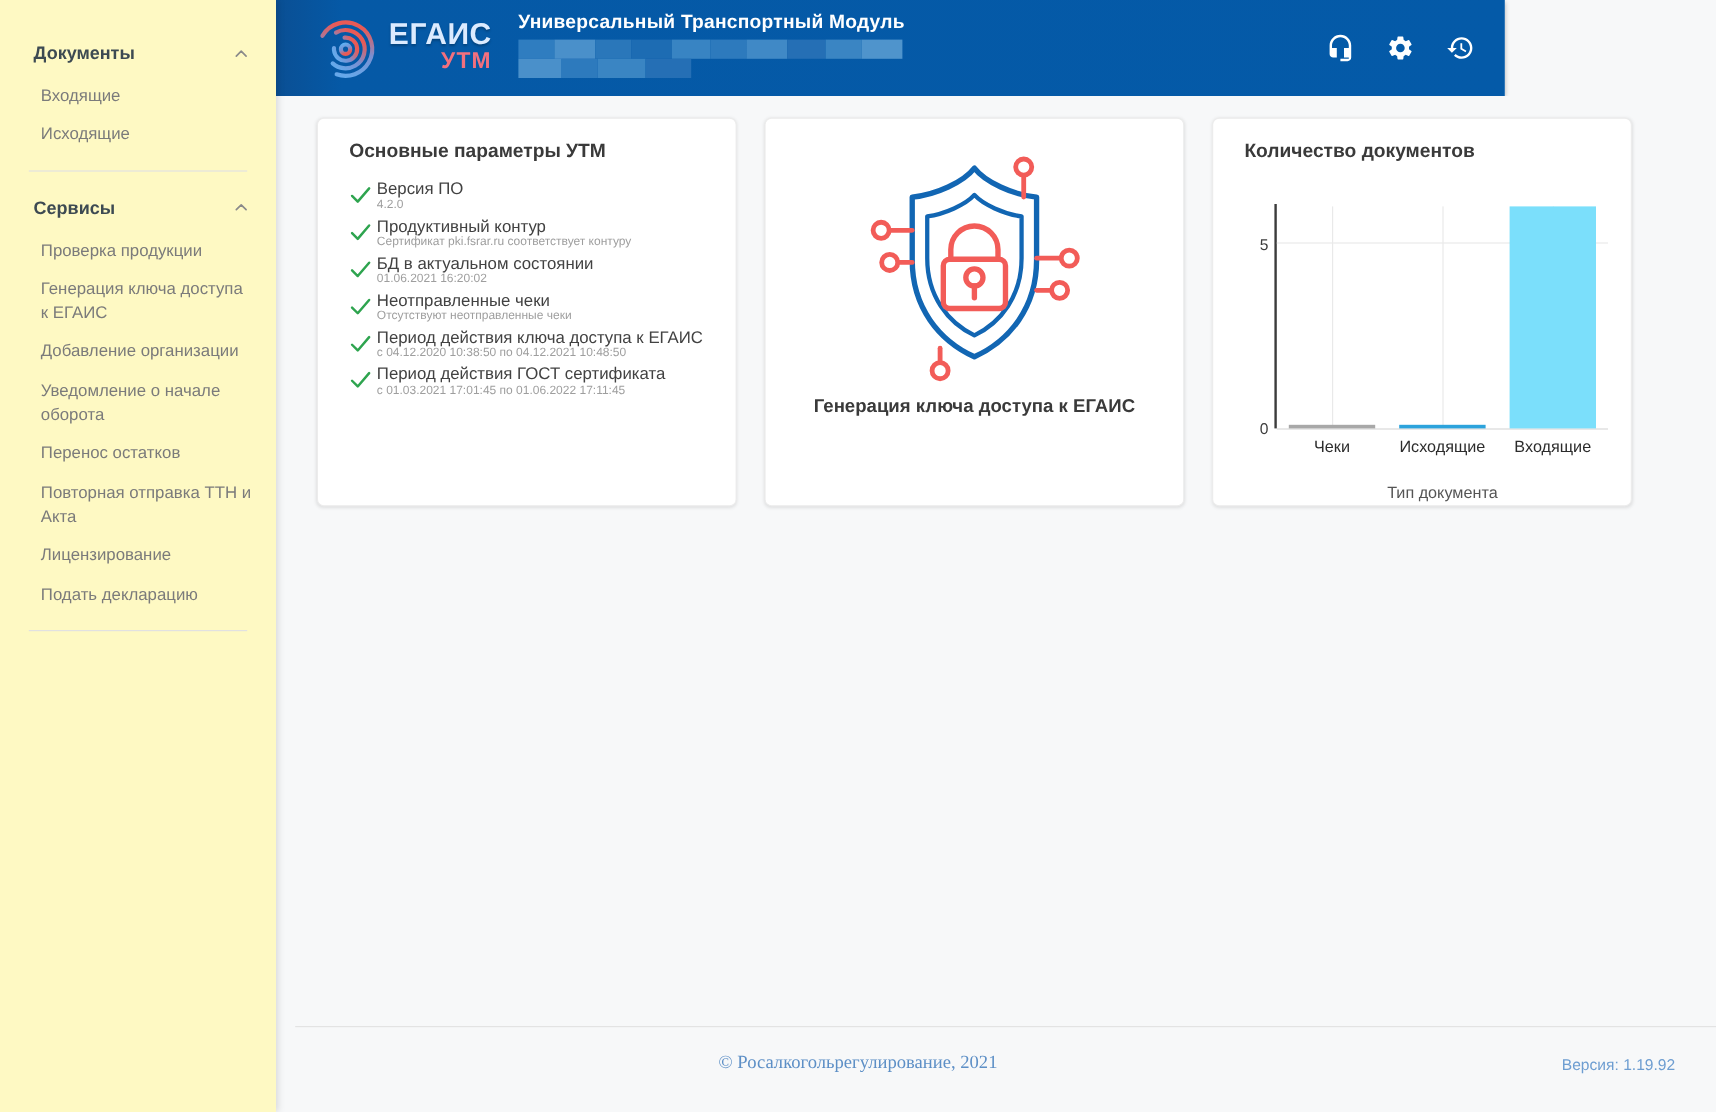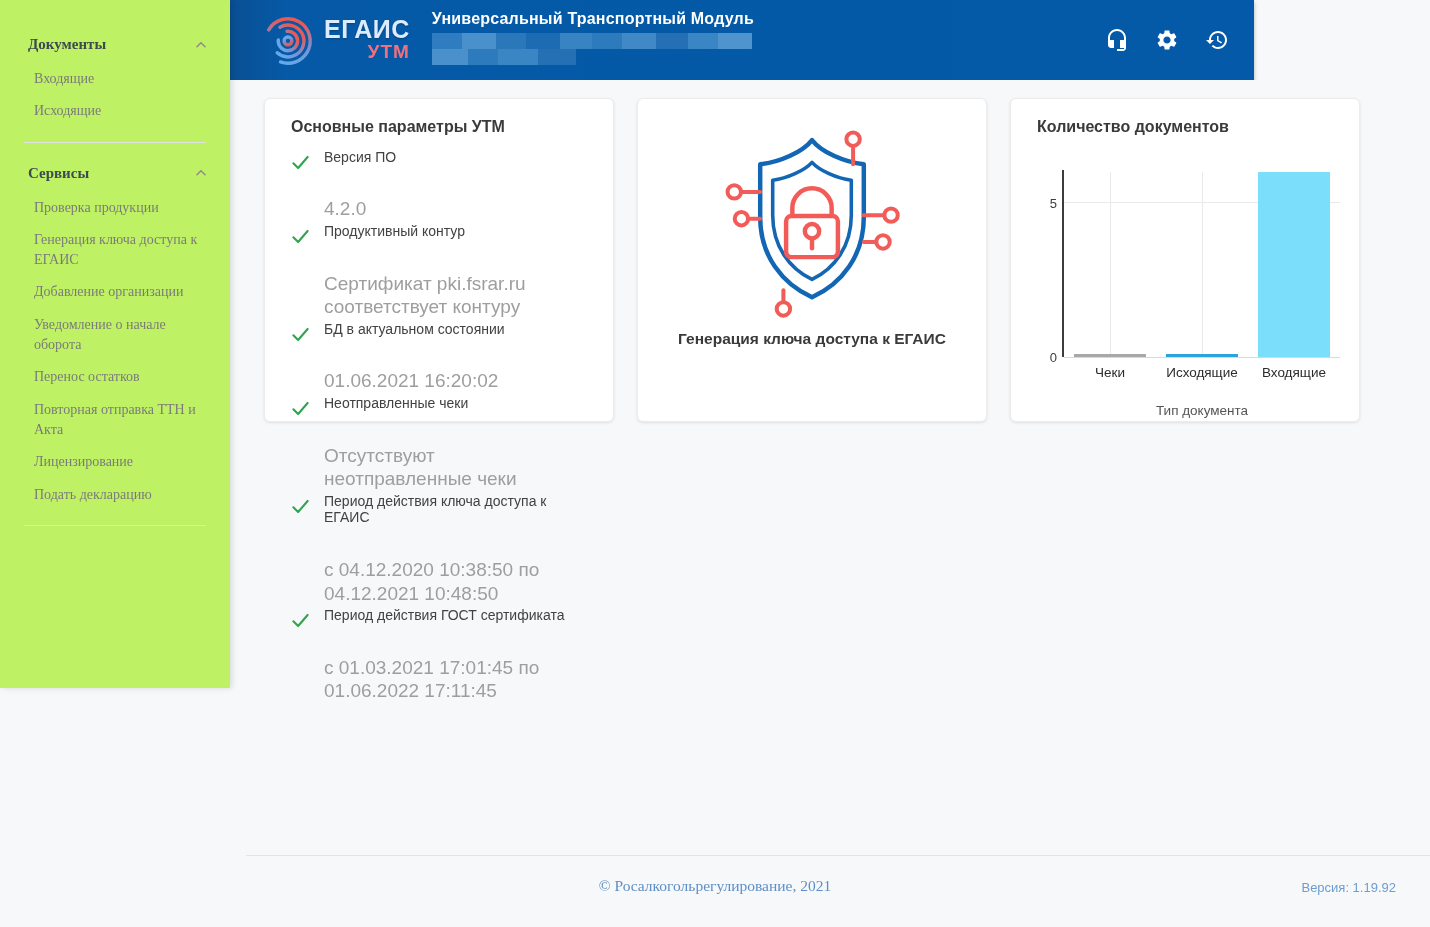--- a/index.html
+++ b/index.html
@@ -1,23 +1,23 @@
 <!DOCTYPE html>
 <html><head>
 <meta charset="utf-8">
 <style>
   * { margin:0; padding:0; box-sizing:border-box; }
   html,body { width:1430px; height:927px; overflow:hidden; }
   body { font-family:"Liberation Sans", sans-serif; background:#f7f8f9; }
   .page { position:relative; width:1430px; height:927px; }
 
   
-  .sidebar { position:absolute; left:0; top:0; width:230px; height:688px;
-             background:#bef264; box-shadow:2px 0 6px rgba(0,0,0,.13); z-index:5;
-             padding-top:30px;font-family:Liberation Serif, serif; }
+  .sidebar { position:absolute; left:0; top:0; width:230px; height:927px;
+             background:#fef9c3; box-shadow:2px 0 6px rgba(0,0,0,.13); z-index:5;
+             padding-top:30px; }
   .side-header { display:flex; align-items:center; justify-content:space-between;
                  padding:6px 22px 6px 28px; cursor:pointer; }
   .side-header span { font-size:15px; font-weight:700; color:#3d4a52; }
   .side-header svg { flex:0 0 auto; }
   .side-items { padding-top:4px; }
   .side-item { display:block; padding:6px 20px 6px 34px; font-size:14px; line-height:1.45;
                color:#7b7b7b; cursor:pointer; }
   .side-divider { border:none; border-top:1px solid #e1e1e1; margin:14px 24px 16px 24px; }
 
   
@@ -44,24 +44,24 @@
   
   .content { position:absolute; left:0; top:80px; width:1200px; height:847px; background:#f7f8f9; }
   .cards { display:flex; gap:23px; padding:18px 0 0 34px; }
   .card { width:350px; height:324px; background:#ffffff; border-radius:6px;
           border:1px solid #ececec; box-shadow:0 1px 3px rgba(0,0,0,.10); position:relative; }
   .card-title { font-size:16px; font-weight:700; color:#3a3a3a; }
 
   
   .card-params { padding:19px 26px; }
   .param-list { margin-top:13px; }
-  .param-row { display:flex; gap:13px; margin-bottom:2px; }
+  .param-row { display:flex; gap:3px; margin-bottom:2px; }
   .param-check { flex:0 0 20px; padding-top:4px; }
   .param-title { font-size:14px; color:#424242; line-height:1.17; }
-  .param-sub { font-size:19px; color:#9e9e9e; line-height:1.25;margin-top:32px; }
+  .param-sub { font-size:10px; color:#9e9e9e; line-height:1.25; }
 
   
   .card-keygen { display:flex; flex-direction:column; align-items:center; padding:14px 24px;
                  cursor:pointer; }
   .keygen-title { font-size:15.5px; font-weight:700; color:#3a3a3a; text-align:center; margin-top:2px; }
   .keygen-sub { font-size:14px; color:#757575; text-align:center; line-height:1.5; margin-top:13px; }
 
   
   .card-chart { padding:19px 26px; }
   .plot-wrap { margin-left:27px; margin-top:36px; width:276px; }

